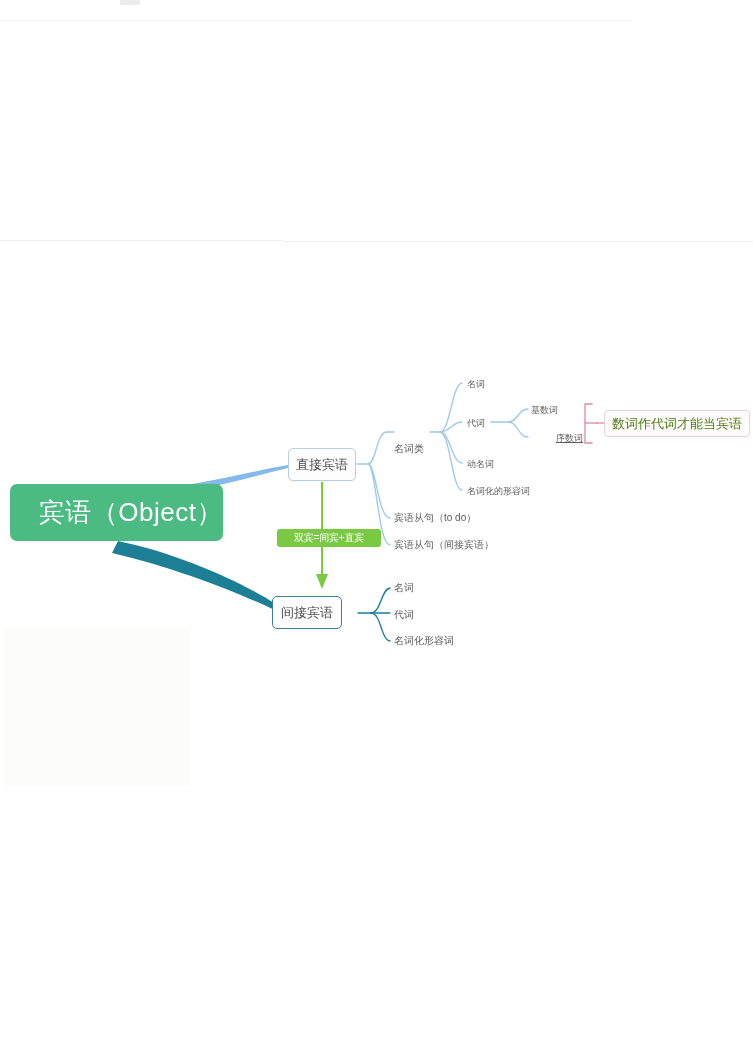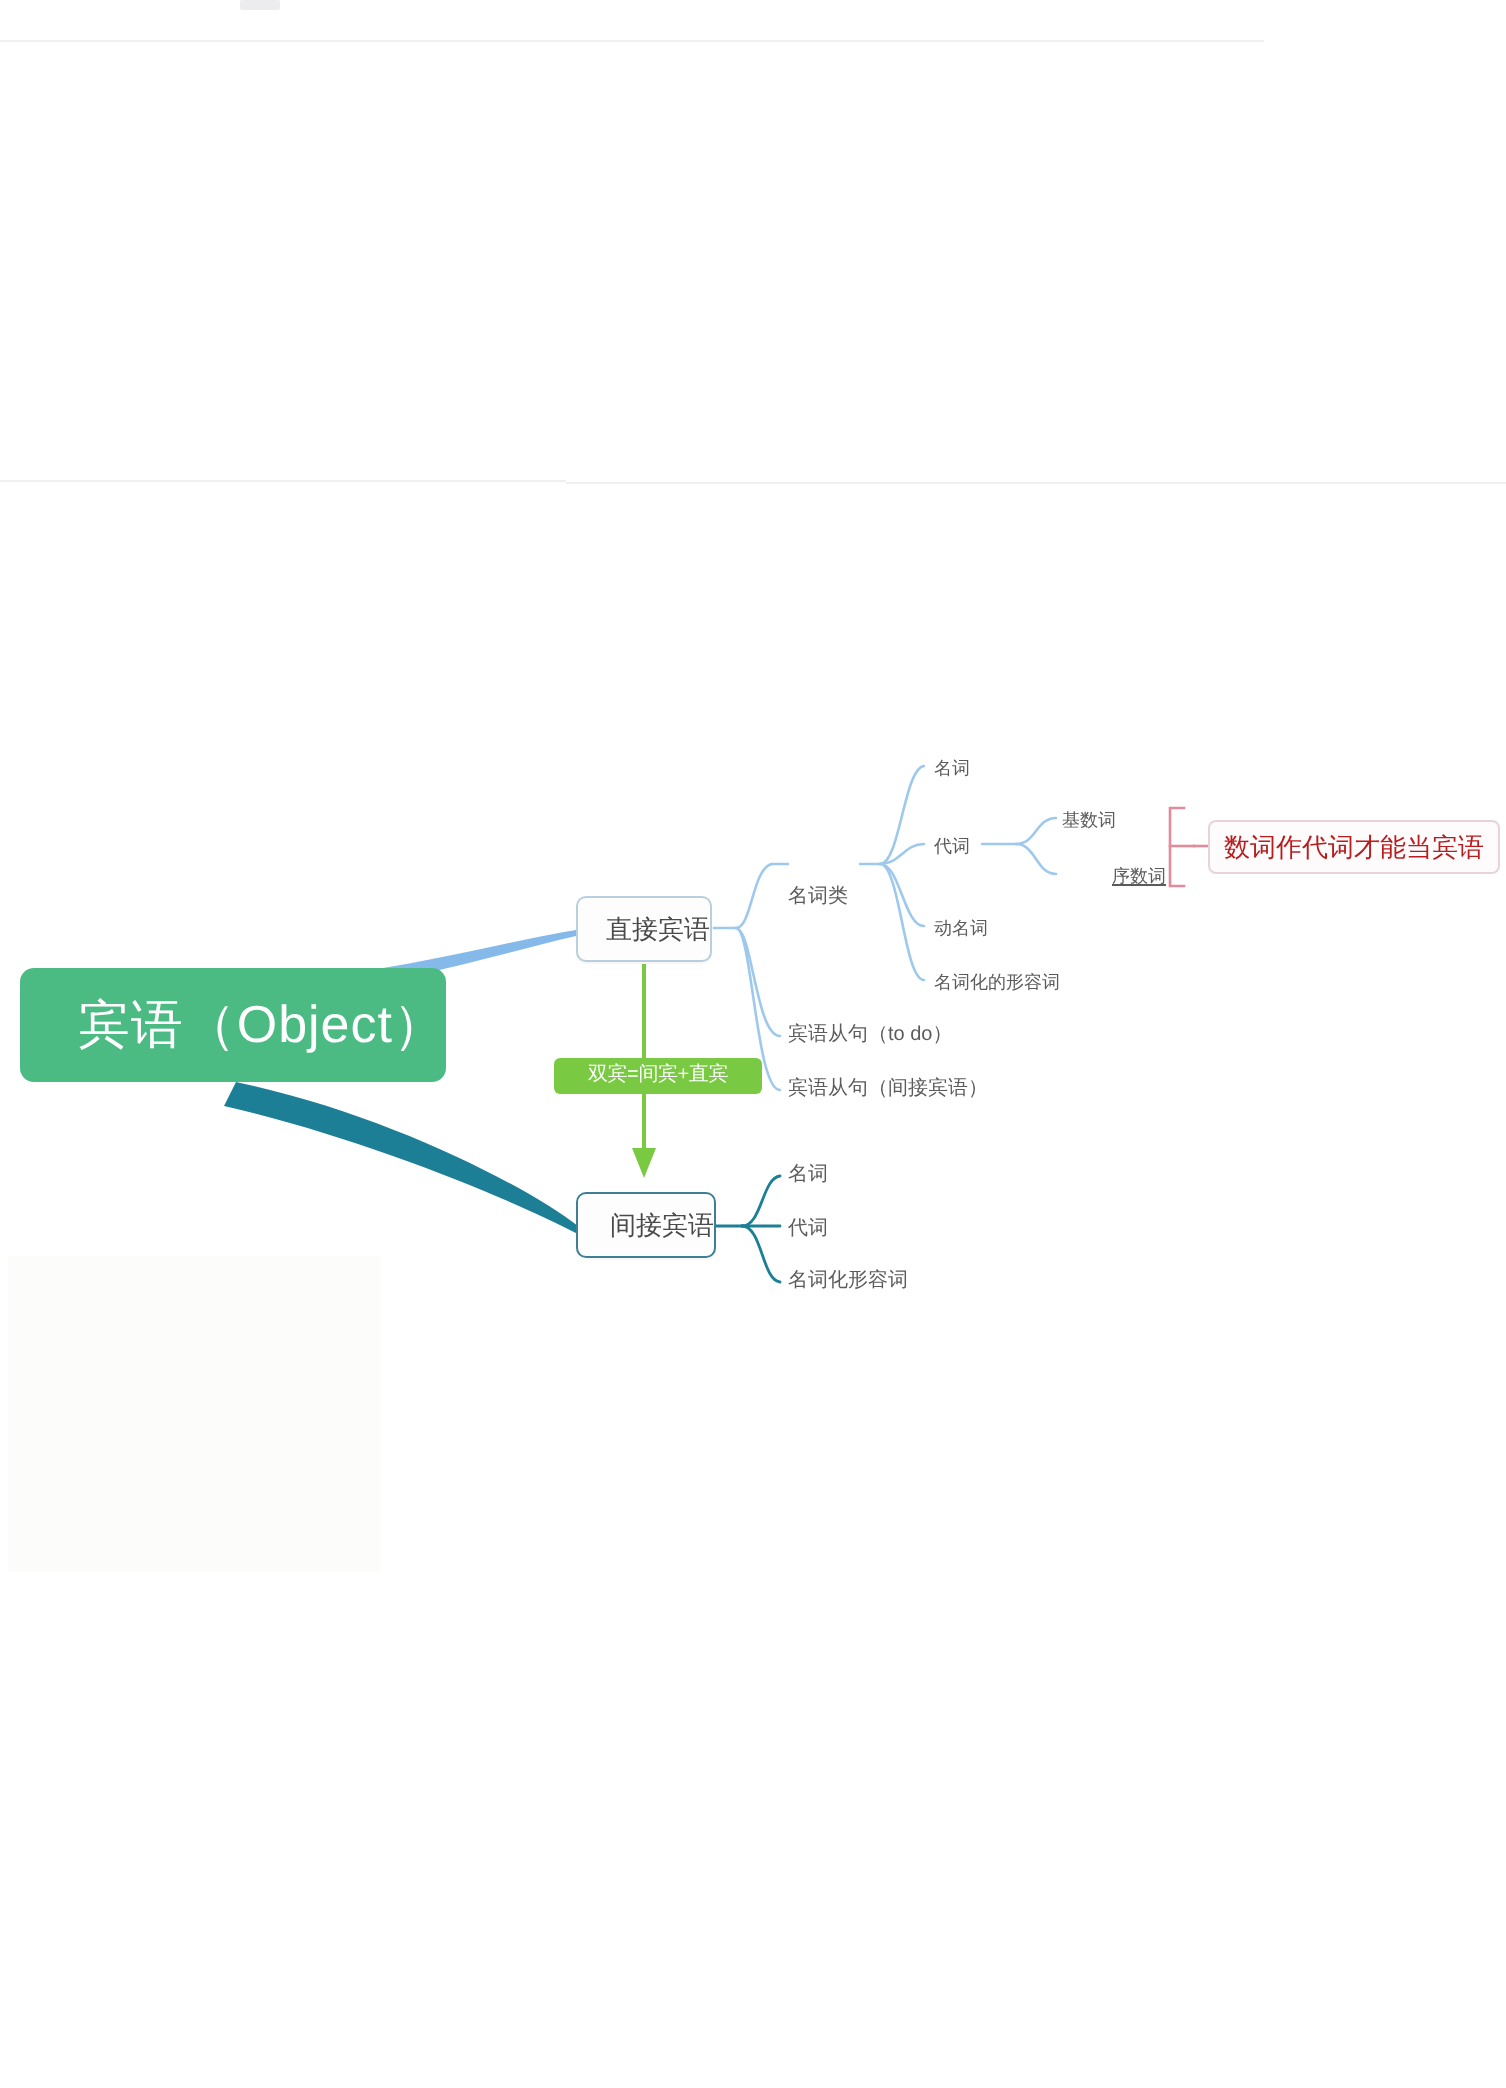--- a/index.html
+++ b/index.html
@@ -80,32 +80,32 @@
     text-align: right;
     letter-spacing: .5px;
   }
 
   .branch-node {
     background: #fdfdfe;
     border: 1px solid #b9cfdd;
     border-radius: 5px;
     color: #4a4a4a;
     font-size: 13px;
-    text-align: right;
+    text-align: center;
     box-shadow: 0 1px 1px rgba(0,0,0,.04);
   }
   #node-direct-object {
     left: 288px;
     top: 448px;
     width: 68px;
     height: 33px;
     line-height: 31px;
   }
   #node-indirect-object {
-    left: 288px;
+    left: 272px;
     top: 596px;
     width: 70px;
     height: 33px;
     line-height: 31px;
     border-color: #3f7f93;
   }
 
   #relation-label {
     left: 277px;
     top: 529px;
@@ -121,21 +121,21 @@
   }
 
   #annotation-note {
     left: 604px;
     top: 410px;
     width: 146px;
     height: 27px;
     background: #fdfbfc;
     border: 1px solid #e7d3da;
     border-radius: 4px;
-    color: #b91c1c;
+    color: #4d7c0f;
     font-size: 13px;
     line-height: 25px;
     text-align: center;
   }
 
   
   .leaf {
     position: absolute;
     font-size: 10px;
     color: #5b5b5b;

